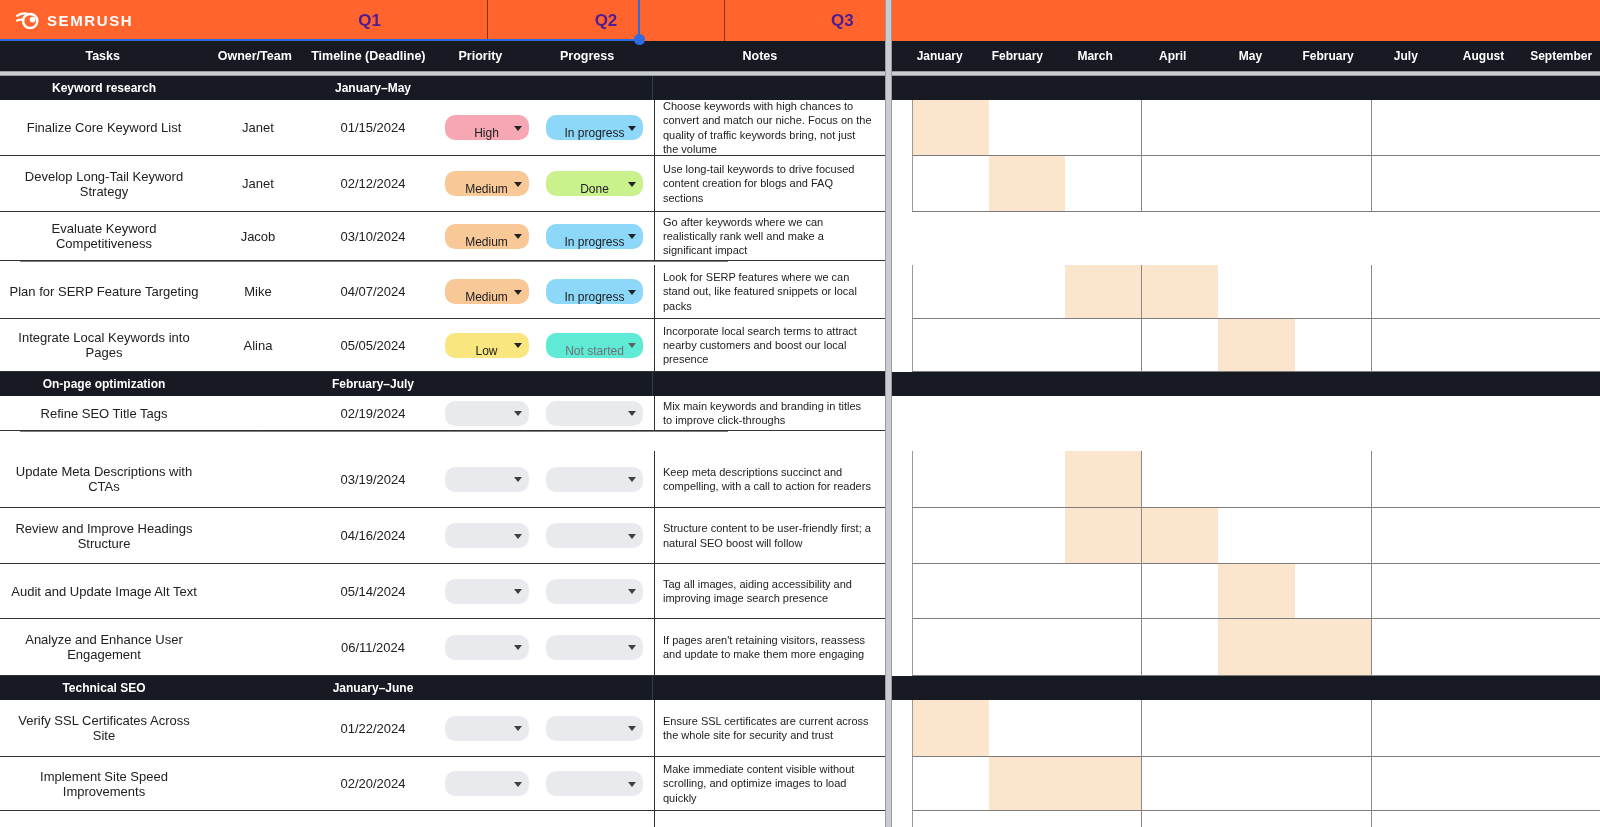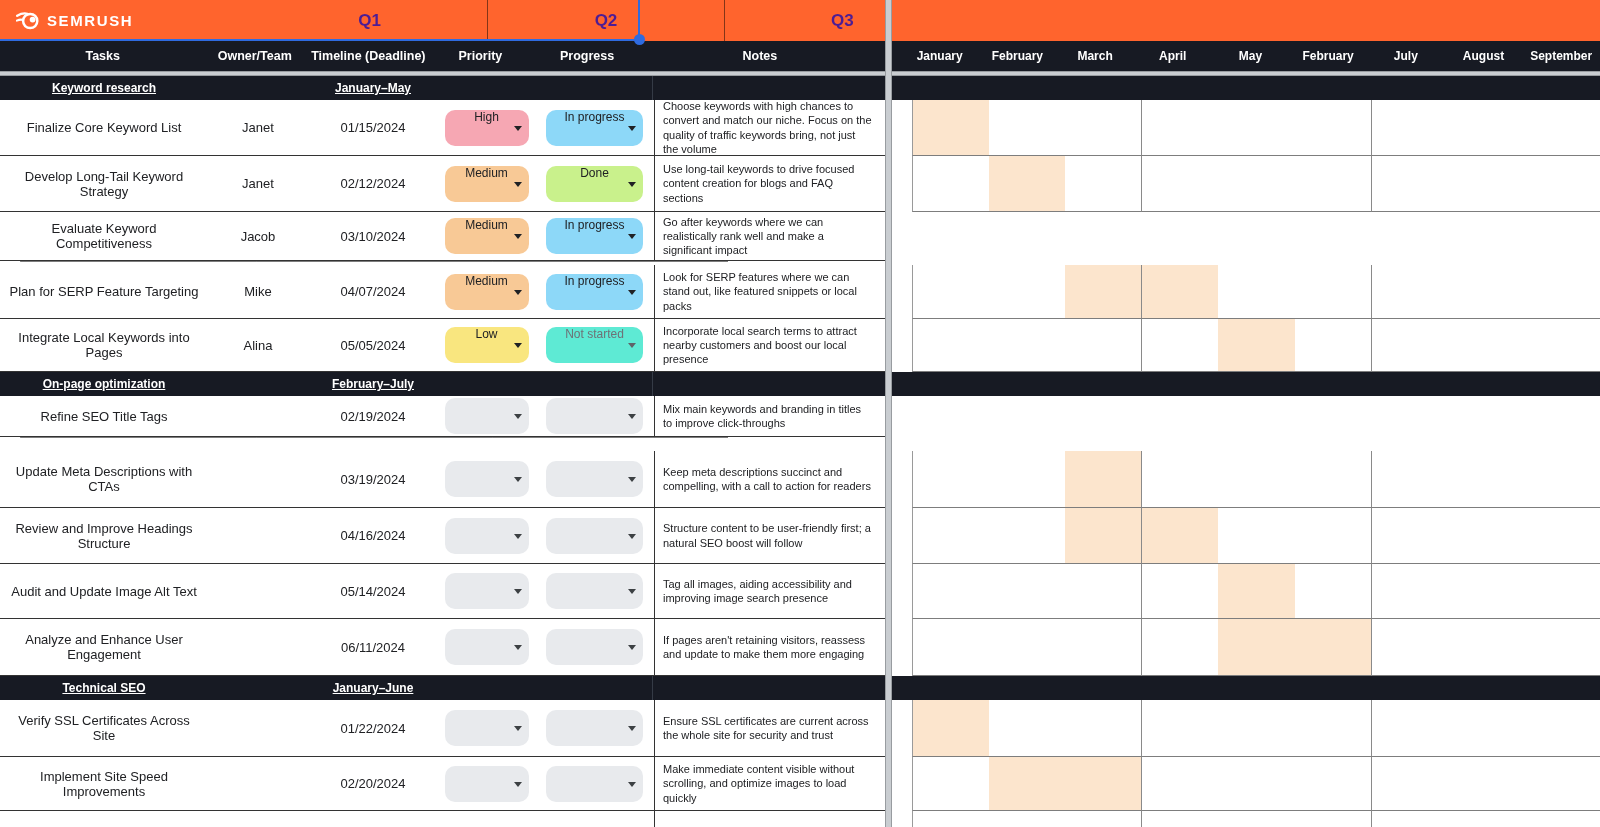--- a/index.html
+++ b/index.html
@@ -34,40 +34,40 @@
             border-left:1px solid #989CA0;border-right:1px solid #989CA0;box-sizing:border-box;z-index:14;}
 
   
   .sel-h{position:absolute;left:0;top:39px;width:640px;height:2px;background:#2F6BE0;z-index:16;}
   .sel-v{position:absolute;left:638px;top:0;width:2px;height:41px;background:#2F6BE0;z-index:16;}
   .sel-dot{position:absolute;left:634px;top:34px;width:11px;height:11px;border-radius:50%;
            background:#2F6BE0;z-index:17;}
 
   
   .secrow{height:24px;background:#171A23;display:flex;color:#fff;position:relative;}
-  .secrow .sc{display:flex;align-items:center;justify-content:center;font-weight:700;font-size:12px;text-decoration:underline;}
+  .secrow .sc{display:flex;align-items:center;justify-content:center;font-weight:700;font-size:12px;}
   .sec-seam{position:absolute;left:652px;top:0;bottom:0;width:1px;background:#353B46;}
 
   
   .trow{display:flex;background:#fff;}
   .left{display:flex;width:885px;border-bottom:1px solid #333;box-sizing:border-box;}
   .left.nb{border-bottom:none;}
   .tc{display:flex;align-items:center;justify-content:center;text-align:center;
       font-size:13px;box-sizing:border-box;padding:2px 6px;}
   .tc.notes{justify-content:flex-start;text-align:left;font-size:11px;line-height:1.28;
             padding:3px 12px 3px 8px;border-left:1px solid #333;}
   .gcell{flex:1;box-sizing:border-box;border-bottom:1px solid #7d7d7d;}
   .gcell.nb{border-bottom:none;}
   .gcell.q0{border-left:1px solid #9a9a9a;}
   .gcell.q{border-left:1px solid #8a8a8a;}
   .gcell.shaded{background:#FCE5CD;}
 
   
-  .pill{position:relative;display:flex;align-items:flex-start;justify-content:center;
-        height:36px;border-radius:10px;font-size:12px;color:#202124;cursor:pointer;}
+  .pill{position:relative;display:flex;align-items:flex-end;justify-content:center;
+        height:25px;border-radius:10px;font-size:12px;color:#202124;cursor:pointer;}
   .pill.pri{width:84px;} .pill.prog{width:97px;}
   .pill .arrow{position:absolute;right:7px;top:50%;margin-top:-2px;width:0;height:0;
                border-left:4px solid transparent;border-right:4px solid transparent;
                border-top:5px solid #202124;}
   .pill.muted{color:#6E7176;}
   .pill.muted .arrow{border-top-color:#5f6368;}
   .pill.empty .arrow{border-top-color:#3c4043;}
 </style>
 </head>
 <body>

